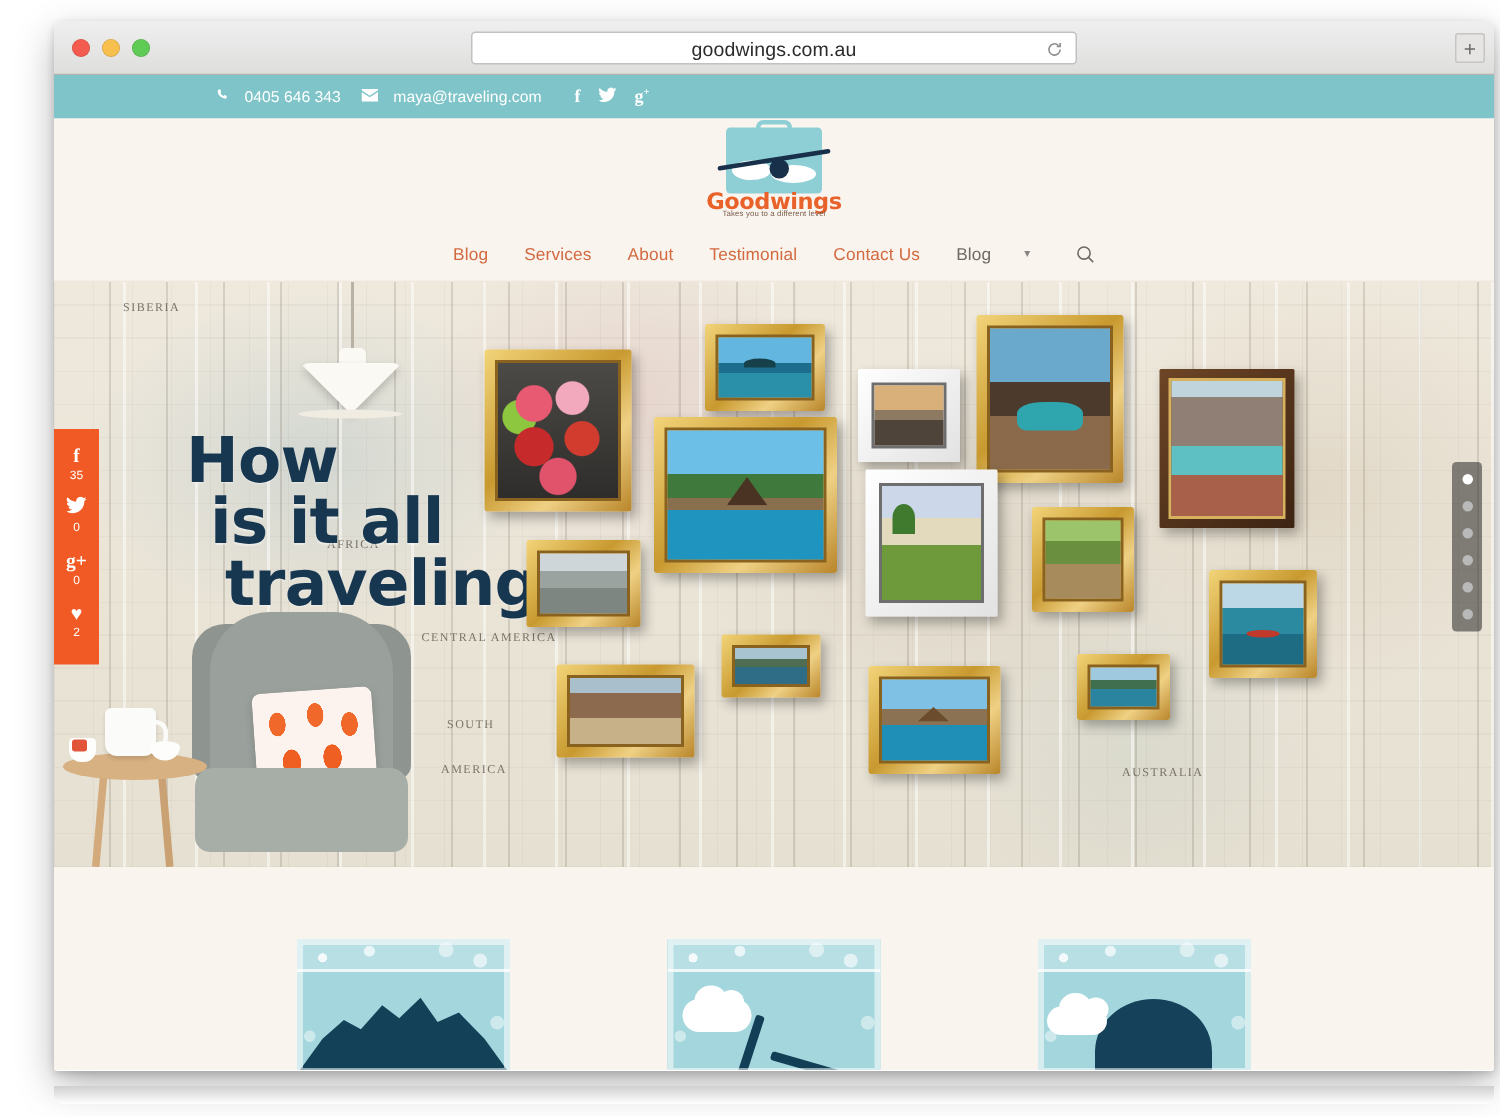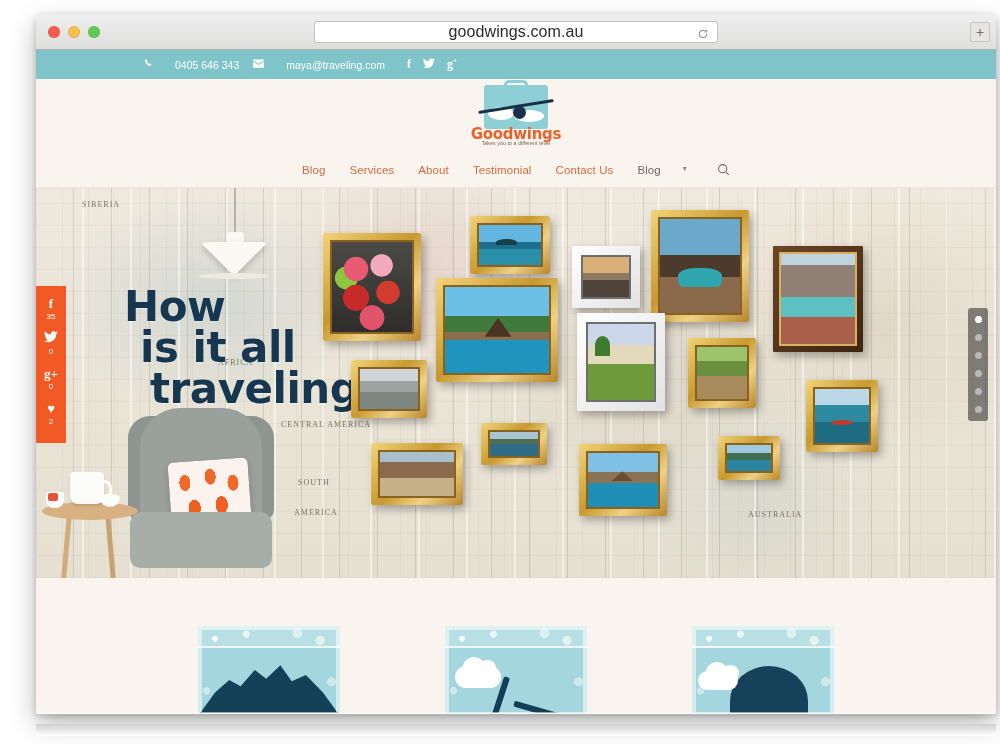--- a/index.html
+++ b/index.html
@@ -36,21 +36,21 @@
   .addressbar {
     position: absolute;
     left: 278px; top: 7px;
     width: 404px; height: 22px;
     background: #ffffff;
     border: 1px solid #c2c1c0;
     border-radius: 3px;
     display: flex; align-items: center; justify-content: center;
   }
   .addr-url {
-    font-size: 16px; color: #2b2b2b; letter-spacing: .1px;
+    font-size: 13px; color: #2b2b2b; letter-spacing: .1px;
   }
   .reload-icon {
     position: absolute; right: 8px; top: 50%; transform: translateY(-50%);
     width: 12px; height: 12px; color: #888;
   }
   .newtab {
     position: absolute; right: 6px; top: 8px;
     width: 20px; height: 20px;
     background: #e6e5e4;
     border: 1px solid #c6c5c4;
@@ -70,21 +70,21 @@
   
   .topbar {
     height: 29px;
     background: #7ec4c8;
     display: flex; align-items: center;
     padding-left: 108px;
     gap: 14px;
     color: #ffffff;
     font-size: 10.5px;
   }
-  .topbar .item { display: flex; align-items: center; gap: 22px; white-space: nowrap; }
+  .topbar .item { display: flex; align-items: center; gap: 10px; white-space: nowrap; }
   .topbar .soc { display: flex; align-items: center; gap: 12px; margin-left: 8px; }
   .topbar .soc span { font-size: 12px; font-weight: bold; }
   .glyph { display: inline-block; line-height: 1; }
 
   
   .logoband {
     height: 73px;
     background: #faf4ef;
     display: flex; align-items: center; justify-content: center;
   }

